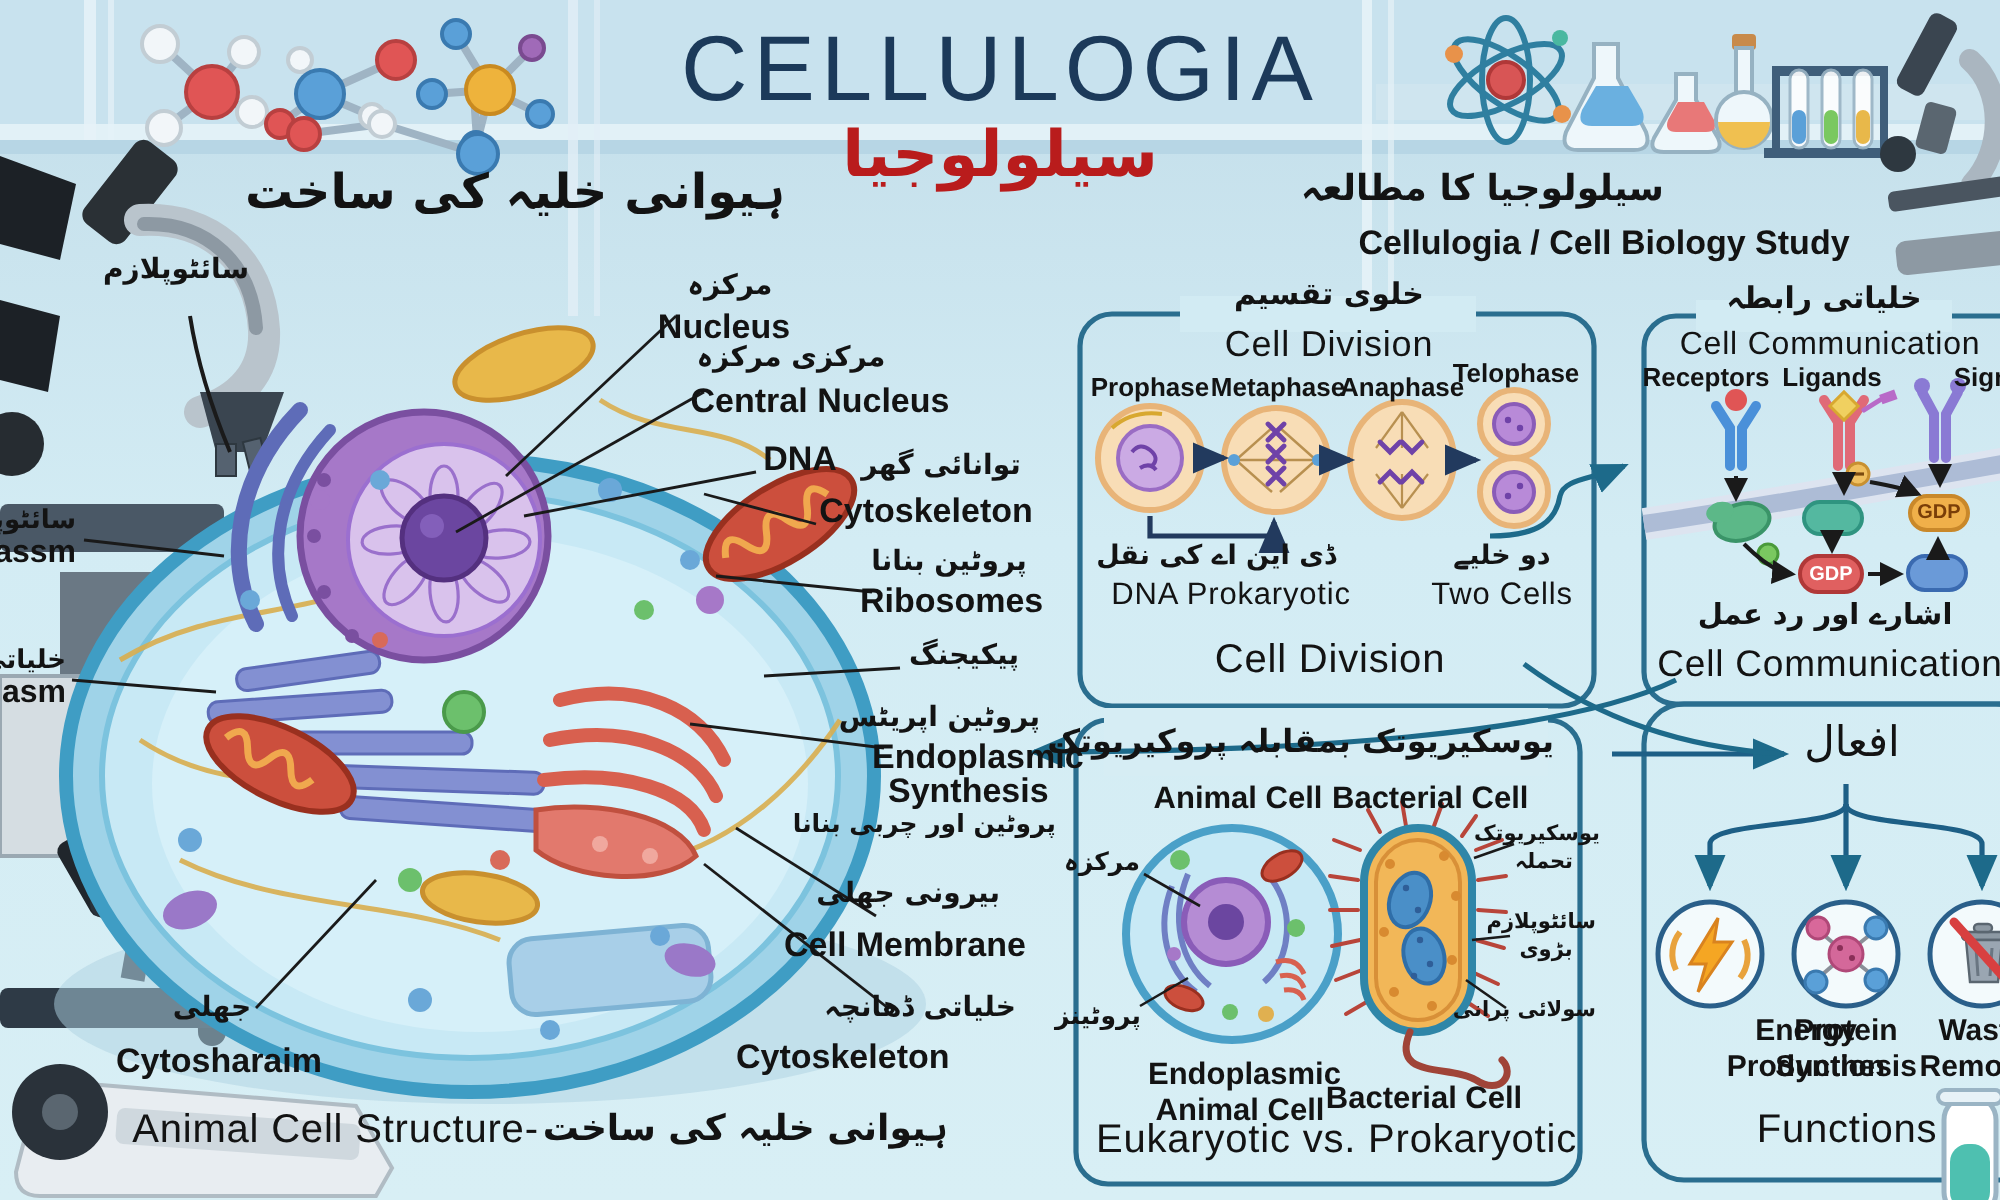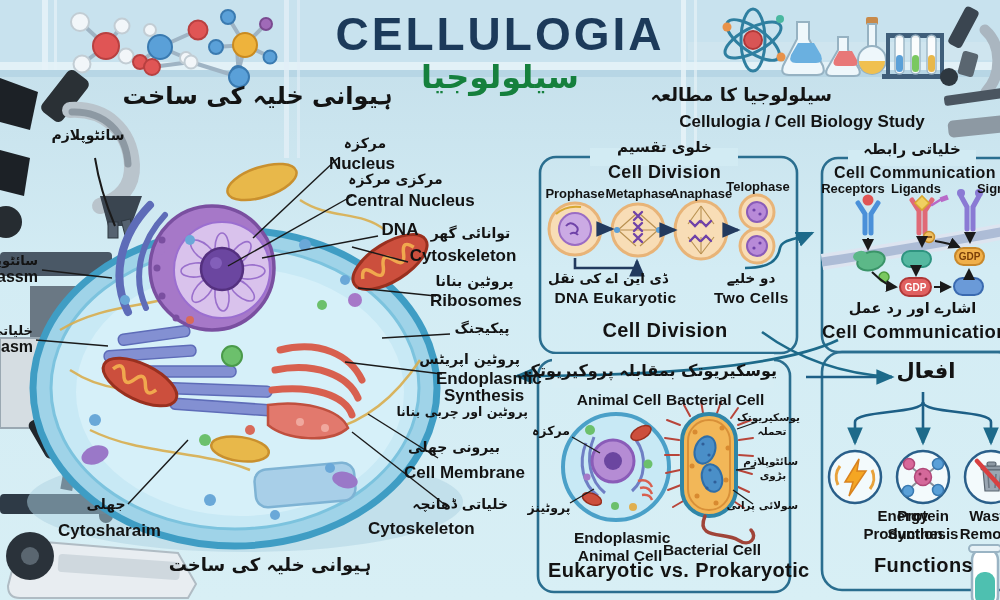--- a/index.html
+++ b/index.html
@@ -3,21 +3,21 @@
 <meta charset="utf-8">
 <style>
   html,body{margin:0;padding:0}
   body{width:1000px;height:600px;position:relative;overflow:hidden;
        background:linear-gradient(180deg,#c2dde9 0%,#d3ecf4 45%,#d8eff5 100%);
        font-family:"Liberation Sans","DejaVu Sans",sans-serif}
   #art{position:absolute;left:0;top:0;z-index:1}
   .lb{position:absolute;z-index:2;text-align:center;white-space:nowrap;color:#131313;line-height:1.08}
   .ur{font-family:"DejaVu Sans",sans-serif;font-weight:700;direction:rtl}
   .en{font-family:"Liberation Sans","DejaVu Sans",sans-serif;font-weight:700}
-  .big{font-weight:700;letter-spacing:.4px}
+  .big{font-weight:400;letter-spacing:.4px}
   .two span{display:block}
   .edge{text-align:right}
 </style>
 </head>
 <body>
 
 <svg id="art" width="1000" height="600" viewBox="0 0 1000 600">
   <defs>
     <marker id="mT" markerWidth="9" markerHeight="9" refX="6" refY="3" orient="auto">
         <path d="M0,0L7,3L0,6Z" fill="#1d6a8a"></path>
@@ -511,66 +511,67 @@
   </g>
 
   <g stroke="#1d6a8a" stroke-width="2.6" fill="none">
     <path d="M745,268 C770,268 778,260 780,248 C782,239 796,240 812,233" marker-end="url(#mT)"></path>
     <path d="M838,340 C780,368 645,376 517,376" marker-end="url(#mT)"></path>
     <path d="M762,332 C800,360 842,374 892,377"></path>
   </g>
 </svg>
 
 <div class="lb en big" style="left:300px;top:10px;width:400px;font-size:46px;letter-spacing:3px;color:#1c3a5a">CELLULOGIA</div>
-<div class="lb ur" style="left:300px;top:60px;width:400px;font-size:32px;color:#15803d">سیلولوجیا</div>
+<div class="lb ur" style="left:300px;top:60px;width:400px;font-size:32px;color:#b91c1c">سیلولوجیا</div>
 <div class="lb ur" style="left:115px;top:84px;width:285px;font-size:24px">ہیوانی خلیہ کی ساخت</div>
 <div class="lb ur" style="left:672px;top:85px;width:160px;font-size:18px">سیلولوجیا کا مطالعہ</div>
 <div class="lb en" style="left:662px;top:113px;width:280px;font-size:17px">Cellulogia / Cell Biology Study</div>
 
 <div class="lb ur" style="left:44px;top:128px;width:88px;font-size:14px">سائٹوپلازم</div>
 <div class="lb ur" style="left:330px;top:136px;width:70px;font-size:14px">مرکزہ</div>
 <div class="lb en" style="left:322px;top:155px;width:80px;font-size:17px">Nucleus</div>
 <div class="lb ur" style="left:338px;top:172px;width:115px;font-size:14px">مرکزی مرکزہ</div>
 <div class="lb en" style="left:345px;top:192px;width:130px;font-size:17px">Central Nucleus</div>
 <div class="lb en" style="left:370px;top:221px;width:60px;font-size:17px">DNA</div>
 <div class="lb ur" style="left:428px;top:226px;width:85px;font-size:14px">توانائی گھر</div>
 <div class="lb en" style="left:408px;top:247px;width:110px;font-size:17px">Cytoskeleton</div>
 <div class="lb ur" style="left:432px;top:274px;width:85px;font-size:14px">پروٹین بنانا</div>
 <div class="lb en" style="left:430px;top:292px;width:90px;font-size:17px">Ribosomes</div>
 <div class="lb ur" style="left:448px;top:321px;width:68px;font-size:14px">پیکیجنگ</div>
 <div class="lb ur" style="left:436px;top:352px;width:84px;font-size:14px">پروٹین اپریٹس</div>
 <div class="lb en" style="left:436px;top:370px;width:92px;font-size:17px">Endoplasmic</div>
 <div class="lb en" style="left:444px;top:387px;width:80px;font-size:17px">Synthesis</div>
 <div class="lb ur" style="left:428px;top:405px;width:100px;font-size:12.5px">پروٹین اور چربی بنانا</div>
 <div class="lb ur" style="left:436px;top:440px;width:64px;font-size:14px">بیرونی جھلی</div>
-<div class="lb en" style="left:404px;top:464px;width:116px;font-size:17px">Cell Membrane</div>
+<div class="lb en" style="left:392px;top:464px;width:116px;font-size:17px">Cell Membrane</div>
 <div class="lb ur" style="left:420px;top:497px;width:88px;font-size:14px">خلیاتی ڈھانچہ</div>
 <div class="lb en" style="left:368px;top:520px;width:100px;font-size:17px">Cytoskeleton</div>
 <div class="lb ur" style="left:82px;top:497px;width:48px;font-size:14px">جھلی</div>
 <div class="lb en" style="left:58px;top:522px;width:96px;font-size:17px">Cytosharaim</div>
 <div class="lb edge two" style="left:-58px;top:254px;width:96px">
   <span class="ur" style="font-size:13px">سائٹوپلازم</span>
   <span class="en" style="font-size:16px">Cytoplassm</span>
 </div>
 <div class="lb edge two" style="left:-55px;top:324px;width:88px">
   <span class="ur" style="font-size:13px">خلیاتی</span>
   <span class="en" style="font-size:16px">Cytoplasm</span>
 </div>
 <div class="lb" style="left:100px;top:555px;width:340px;display:flex;justify-content:center;gap:2px">
+  <span class="en big" style="font-size:20px">Animal Cell Structure-</span>
   <span class="ur" style="font-size:18px">ہیوانی خلیہ کی ساخت</span>
 </div>
 
 <div class="lb ur" style="left:592px;top:139px;width:145px;font-size:15px">خلوی تقسیم</div>
 <div class="lb en big" style="left:592px;top:163px;width:145px;font-size:18px">Cell Division</div>
 <div class="lb en" style="left:542px;top:187px;width:66px;font-size:13px">Prophase</div>
 <div class="lb en" style="left:604px;top:187px;width:70px;font-size:13px">Metaphase</div>
 <div class="lb en" style="left:670px;top:187px;width:62px;font-size:13px">Anaphase</div>
 <div class="lb en" style="left:724px;top:180px;width:68px;font-size:13px">Telophase</div>
 <div class="lb ur" style="left: 560px;top:271px;width:108px;font-size:13.5px">ڈی این اے کی نقل</div>
-<div class="lb en big" style="left:553px;top:290px;width:125px;font-size:15.5px">DNA Eukaryotic</div>
+<div class="lb en big" style="left:553px;top:290px;width:125px;font-size:15.5px">DNA Prokaryotic</div>
 <div class="lb ur" style="left:716px;top:271px;width:70px;font-size:13.5px">دو خلیے</div>
 <div class="lb en big" style="left:714px;top:290px;width:74px;font-size:15.5px">Two Cells</div>
 <div class="lb en big" style="left:580px;top:320px;width:170px;font-size:20px">Cell Division</div>
 
 <div class="lb ur" style="left:848px;top:141px;width:128px;font-size:15px">خلیاتی رابطہ</div>
 <div class="lb en big" style="left:830px;top:164px;width:170px;font-size:16px">Cell Communication</div>
 <div class="lb en" style="left:820px;top:182px;width:66px;font-size:13px">Receptors</div>
 <div class="lb en" style="left:886px;top:182px;width:60px;font-size:13px">Ligands</div>
 <div class="lb en" style="left:962px;top:182px;width:76px;font-size:13px">Signals</div>
 <div class="lb en" style="left:955px;top:252px;width:29px;font-size:10px;color:#7a3e08">GDP</div>

